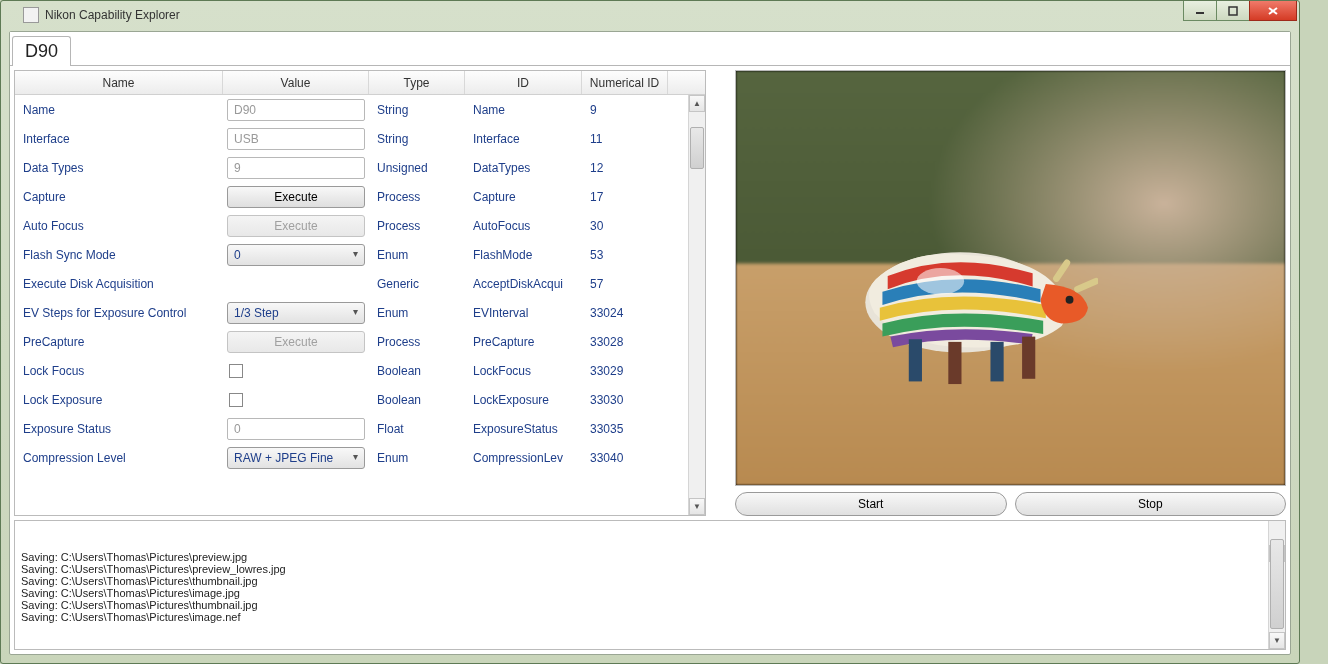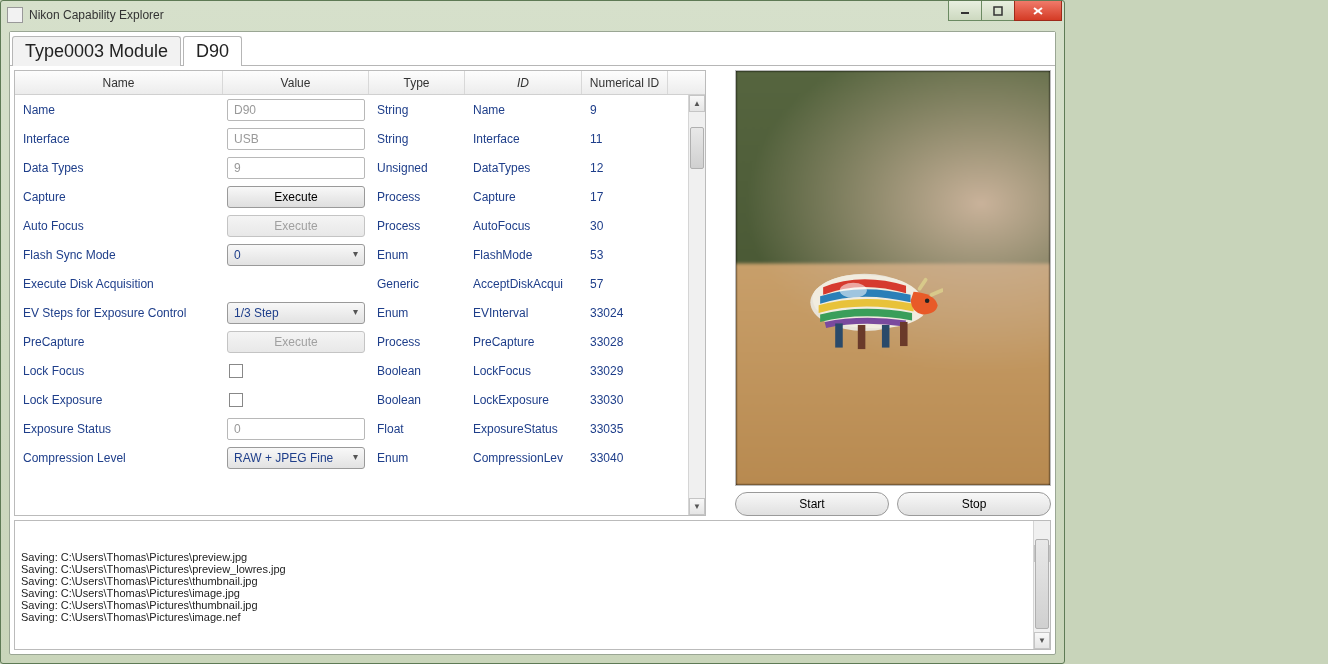--- a/index.html
+++ b/index.html
@@ -1,23 +1,23 @@
 <!DOCTYPE html>
 <html><head>
 <meta charset="utf-8">
 <style>
   * { box-sizing: border-box; margin: 0; padding: 0; font-family: "Segoe UI", Tahoma, sans-serif; }
   html, body { width: 1328px; height: 664px; overflow: hidden; }
   body { background: #c8d4ba; }
 
   
   .window {
-    width: 1065px; height: 664px; position: relative;
+    width: 1300px; height: 664px; position: relative;
     background: linear-gradient(#d6e0cb, #c9d5ba);
-    border: 1px solid #5e7a55; border-radius: 3px;
+    border: 1px solid #5e7a55; border-radius: 3px; padding-left: 16px;
   }
   .titlebar {
     height: 28px; display: flex; align-items: center;
     padding: 0 6px; font-size: 12px;
   }
   .titlebar .app-icon {
     width: 16px; height: 16px; margin-right: 6px;
     background: #f2f2f2; border: 1px solid #999;
   }
   .titlebar .title { color: #333; }
@@ -72,21 +72,21 @@
     border-bottom: 1px solid #d0d0d0; font-size: 12px; color: #333;
   }
   .th {
     display: flex; align-items: center; justify-content: center;
     border-right: 1px solid #d8d8d8; padding: 0 4px;
   }
   .th:last-child { border-right: none; }
   .col-name { width: 208px; }
   .col-value { width: 146px; }
   .col-type { width: 96px; text-align: center; }
-  .col-id { width: 117px; font-style: italic; }
+  .col-id { width: 117px; }
   .col-num { width: 86px; }
   .col-scroll { flex: 1; }
 
   .tbody {
     flex: 1; overflow: hidden; position: relative;
   }
   .row {
     display: flex; align-items: center; height: 29px;
     font-size: 12px; color: #1e3e8a;
   }
@@ -201,21 +201,20 @@
       <svg width="12" height="10">
           <line x1="2" y1="2" x2="10" y2="8" stroke="#fff" stroke-width="2"></line>
           <line x1="10" y1="2" x2="2" y2="8" stroke="#fff" stroke-width="2"></line>
         </svg>
     </div>
   </div>
 
   <div class="client">
 
     <div class="tabs">
-      <div class="tab">Type0003 Module</div>
       <div class="tab active">D90</div>
     </div>
 
     <div class="split">
 
       <div class="table-panel">
         <div class="thead">
           <div class="th col-name">Name</div>
           <div class="th col-value">Value</div>
           <div class="th col-type">Type</div>

